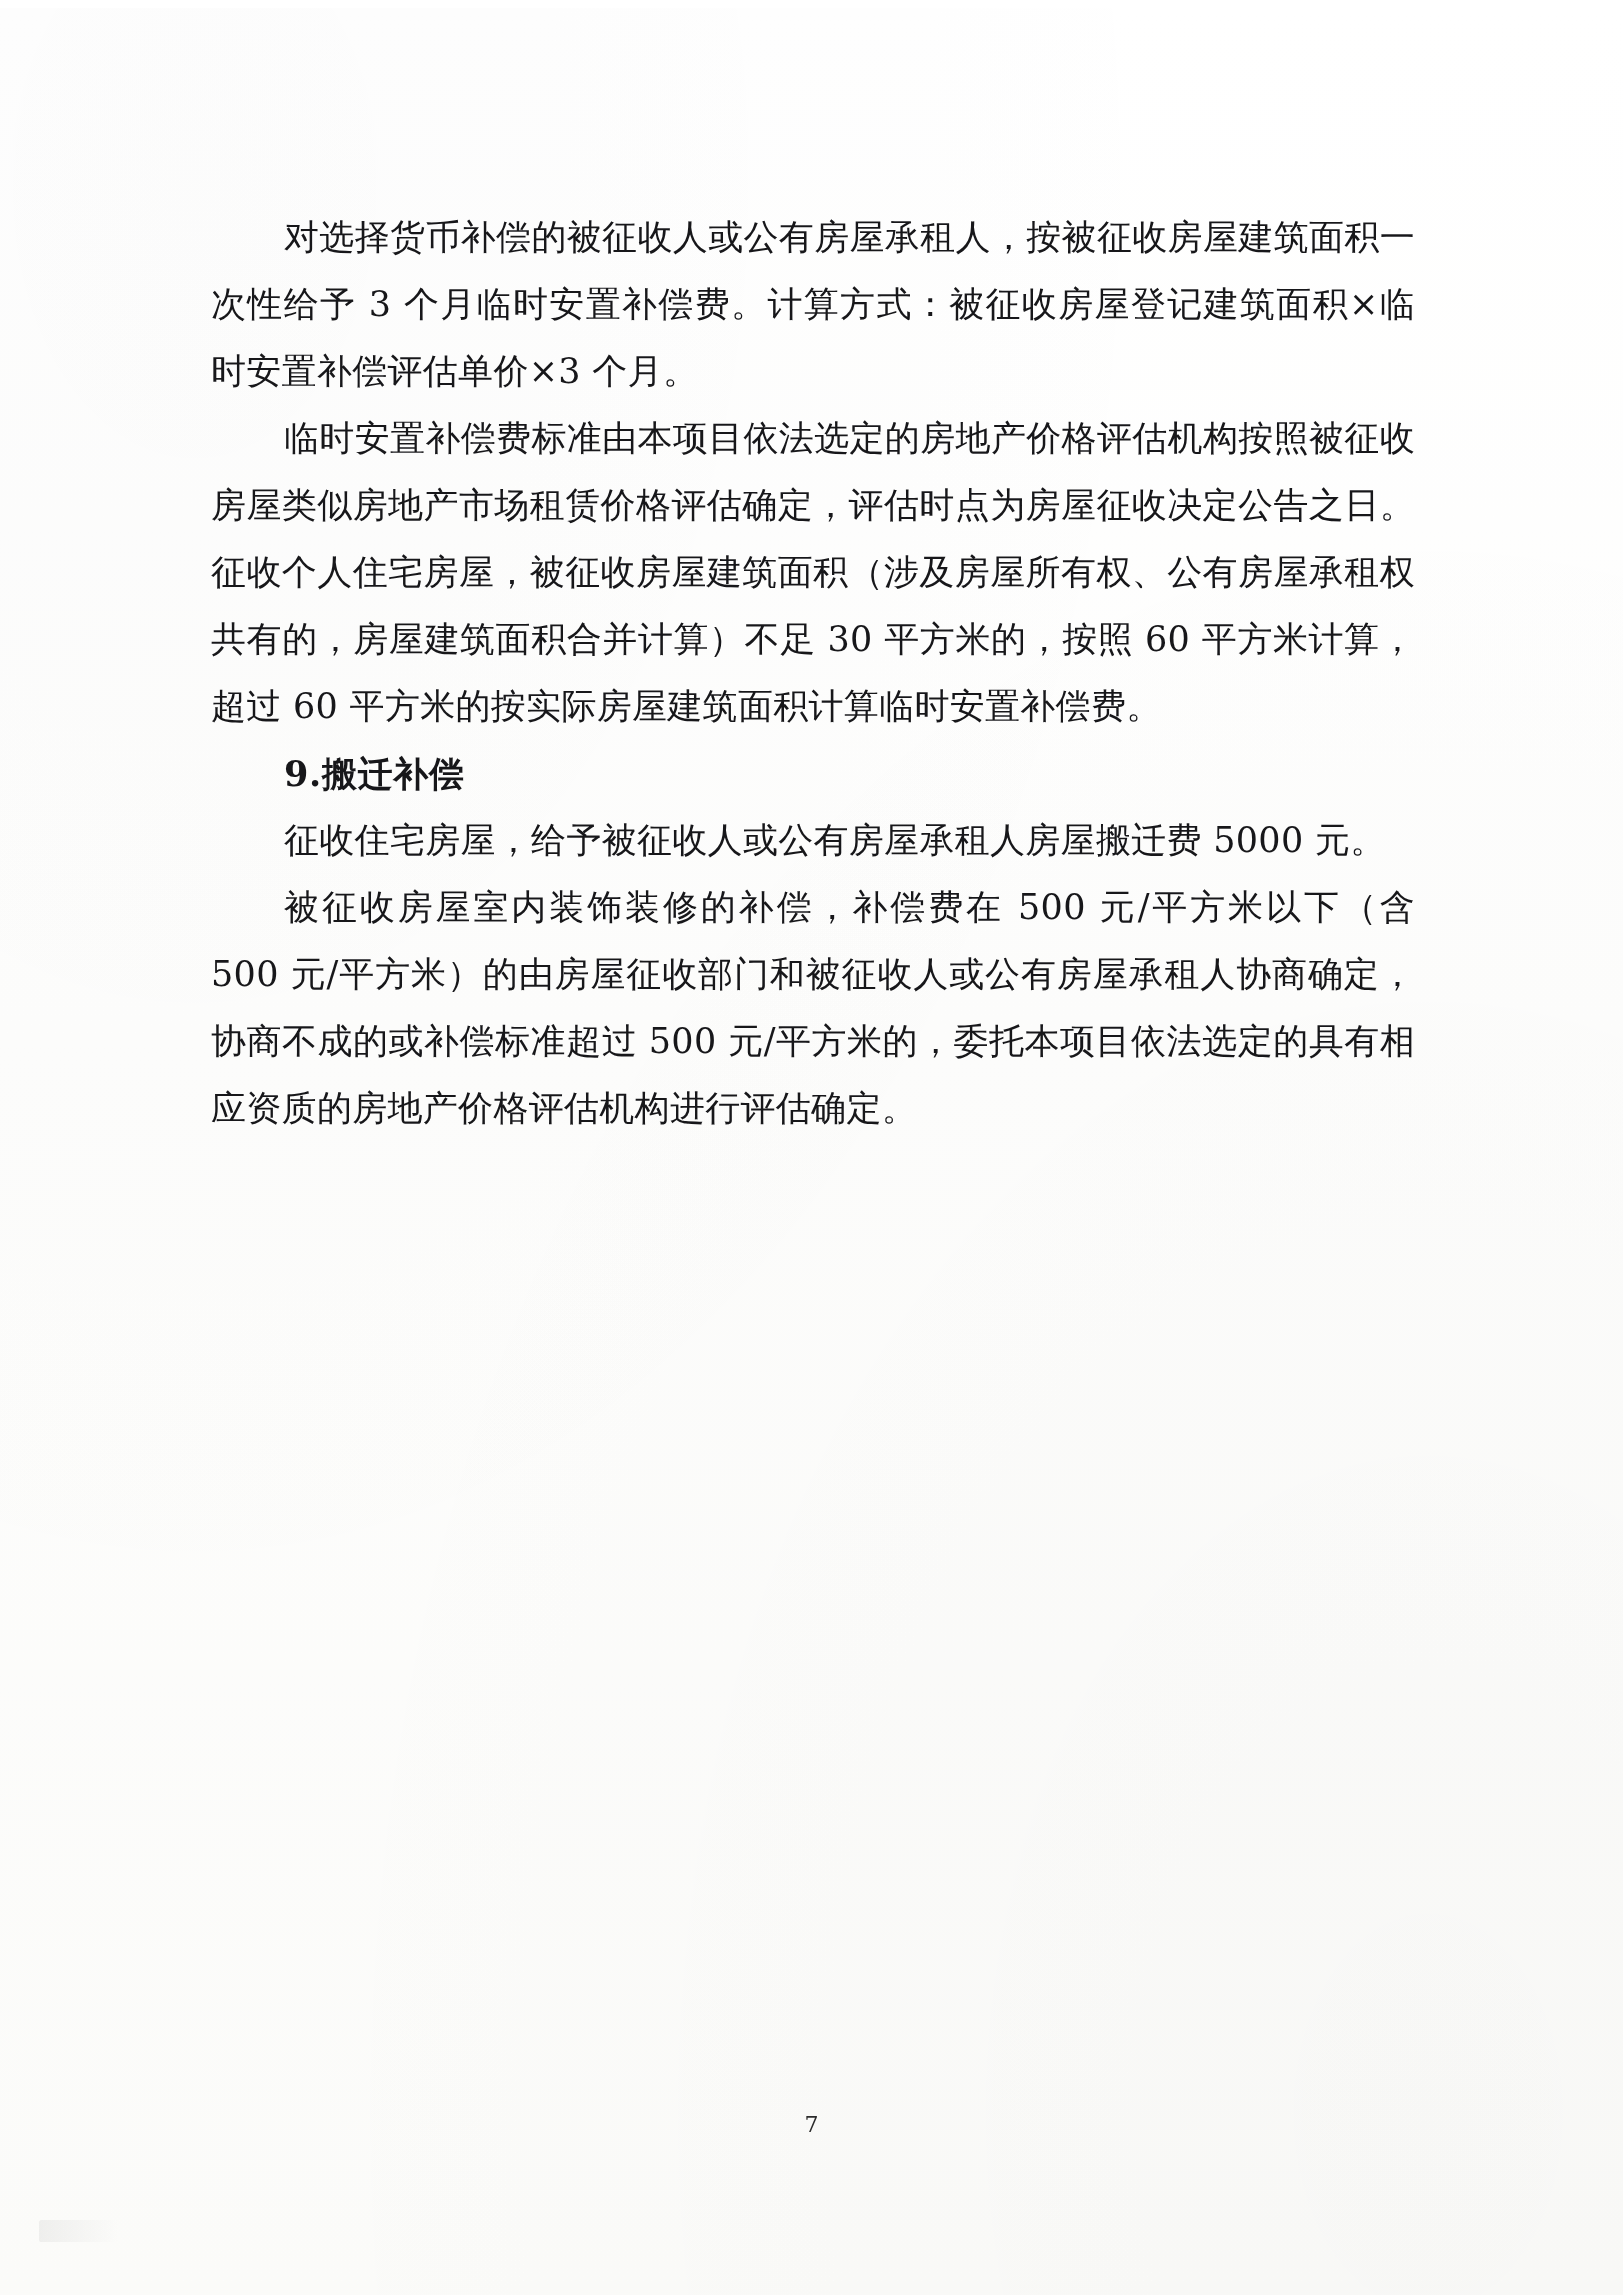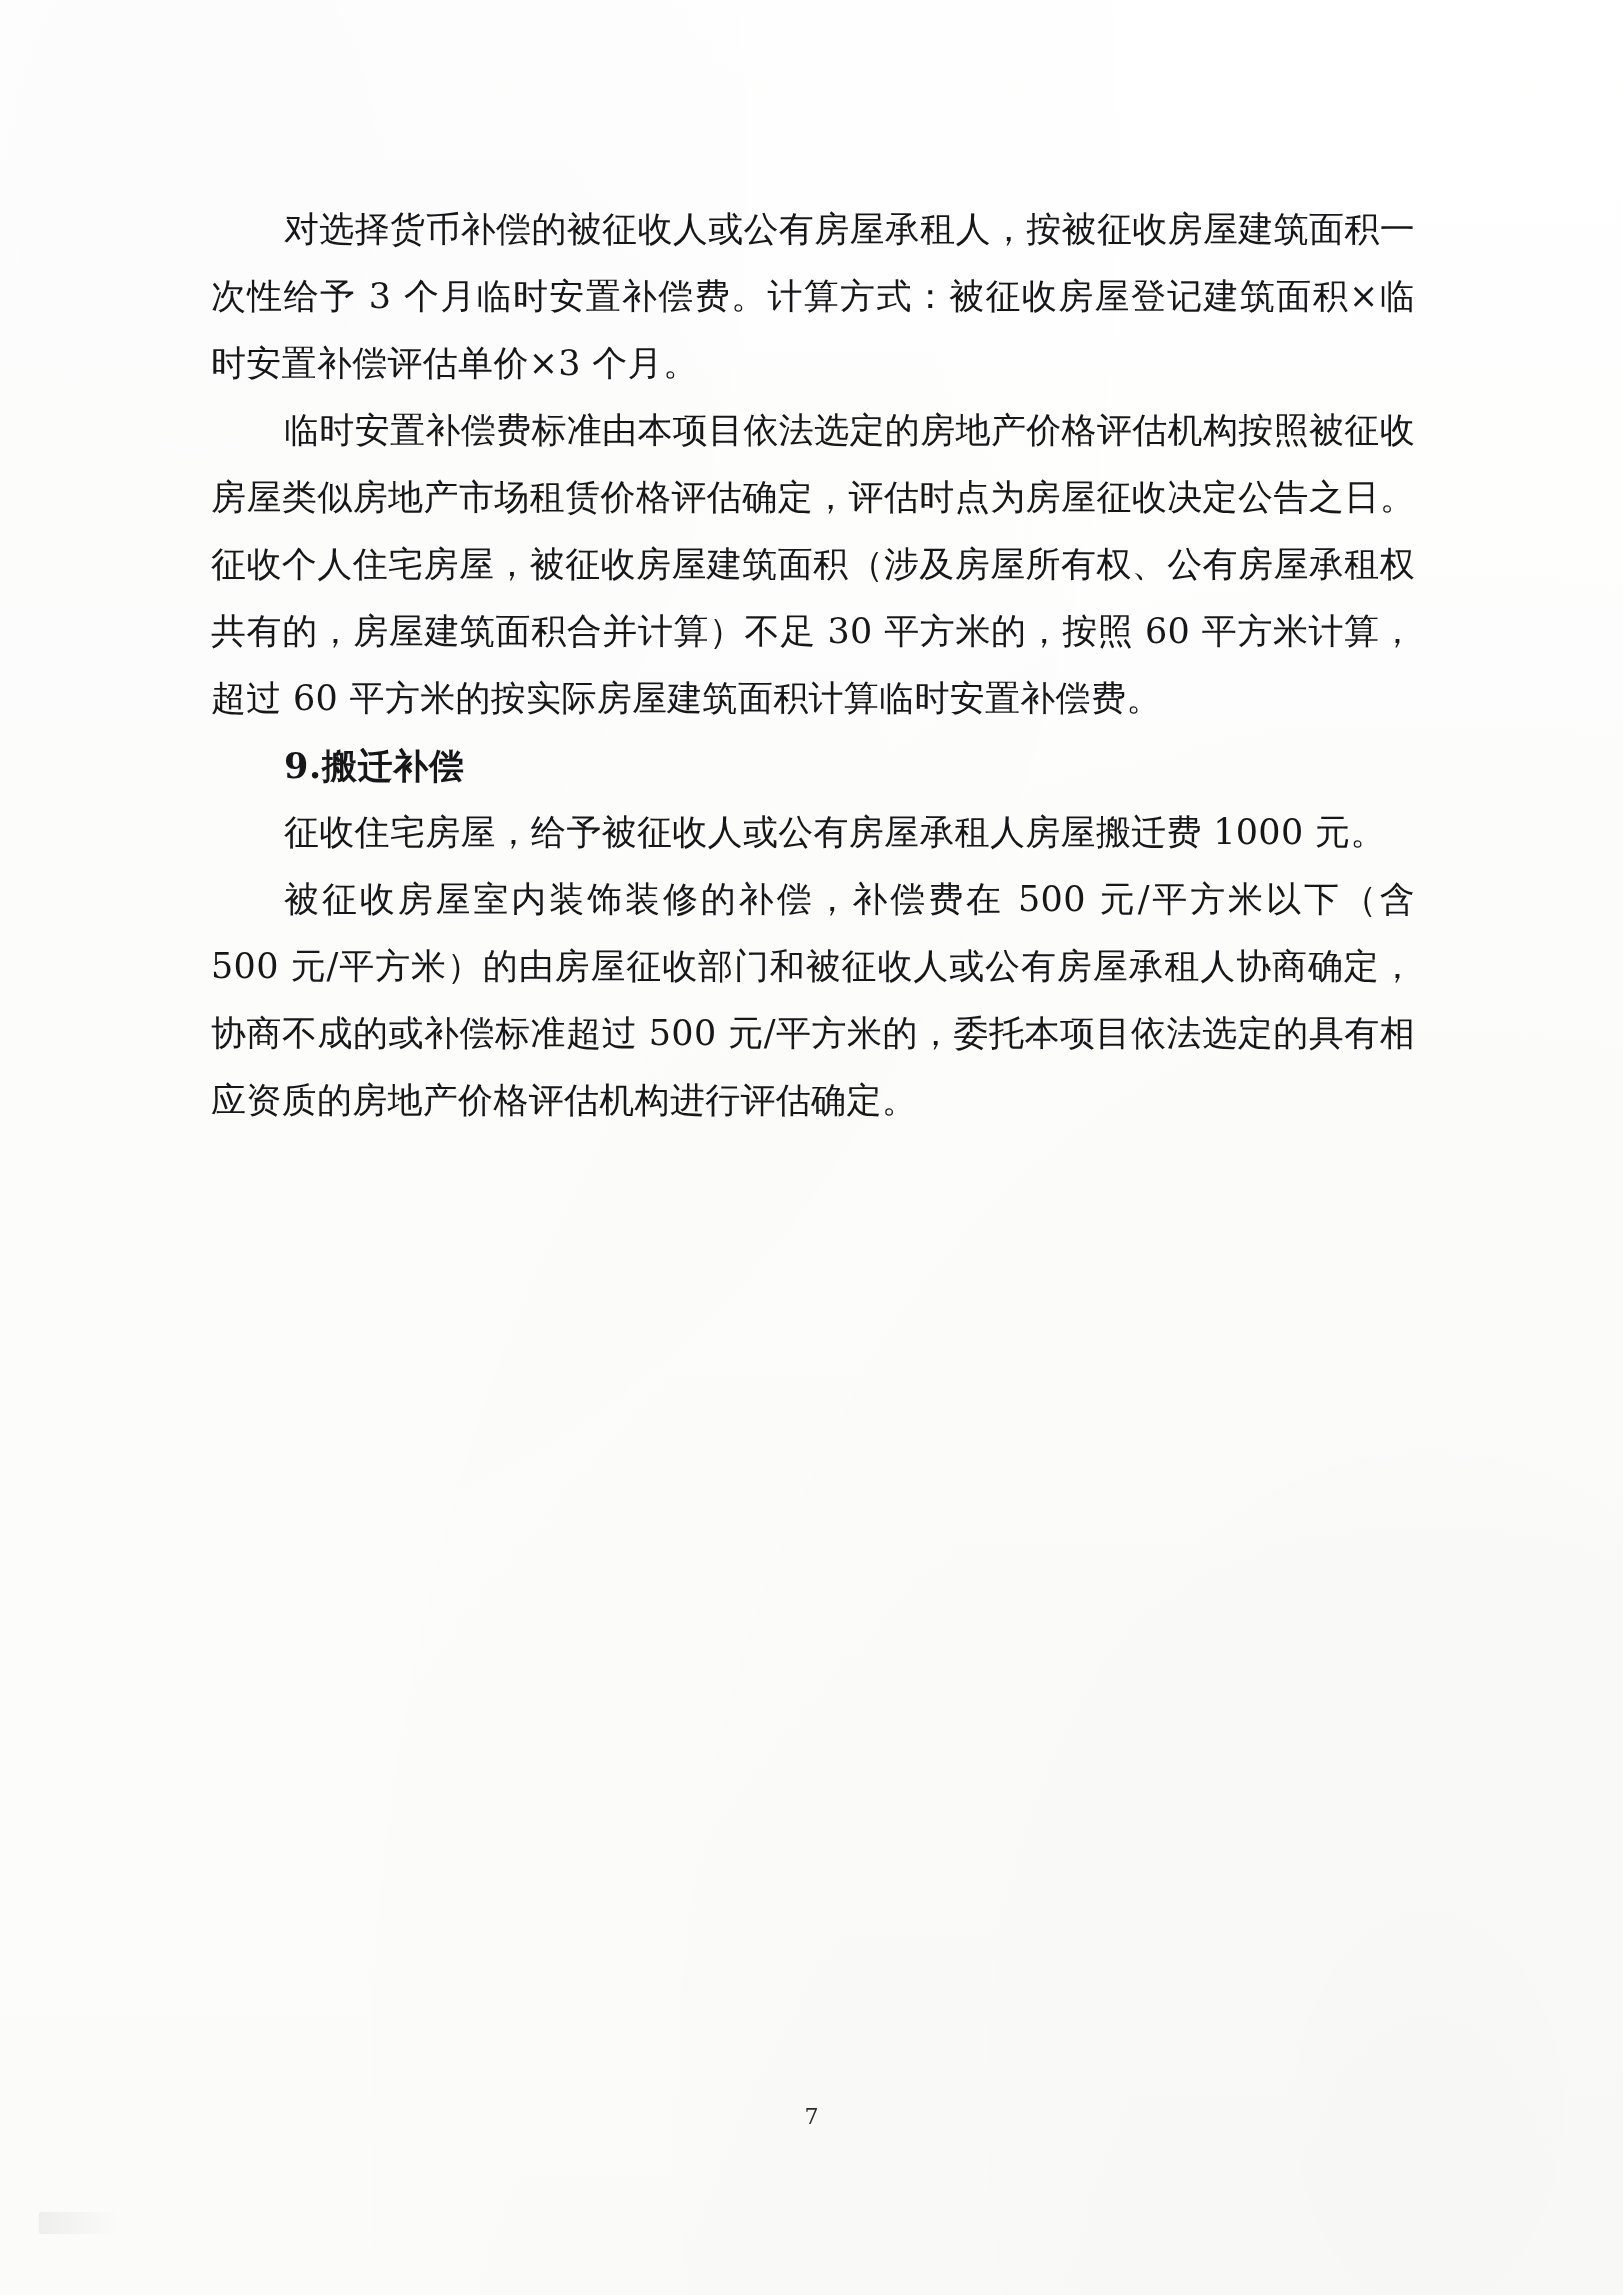--- a/index.html
+++ b/index.html
@@ -12,20 +12,21 @@
     height: 2295px;
     position: relative;
     font-family: "DejaVu Serif", "Liberation Serif", serif;
     color: #1b1b1b;
   }
   .page {
     position: absolute;
     inset: 0;
     background: #5eead4;
     overflow: hidden;
+    margin-top: 8px;
   }
   .paper-noise {
     position: absolute;
     inset: 0;
     background:
       radial-gradient(ellipse at 12% 8%, rgba(0,0,0,0.012), rgba(0,0,0,0) 55%),
       radial-gradient(ellipse at 88% 92%, rgba(0,0,0,0.015), rgba(0,0,0,0) 60%),
       linear-gradient(180deg, #ffffff 0%, #fdfdfc 45%, #fbfbf9 100%);
     pointer-events: none;
   }
@@ -76,20 +77,20 @@
 </head>
 <body>
 
 <div class="page">
   <div class="paper-noise"></div>
 
   <div class="content">
     <p class="indent">对选择货币补偿的被征收人或公有房屋承租人，按被征收房屋建筑面积一次性给予 3 个月临时安置补偿费。计算方式：被征收房屋登记建筑面积×临时安置补偿评估单价×3 个月。</p>
     <p class="indent">临时安置补偿费标准由本项目依法选定的房地产价格评估机构按照被征收房屋类似房地产市场租赁价格评估确定，评估时点为房屋征收决定公告之日。征收个人住宅房屋，被征收房屋建筑面积（涉及房屋所有权、公有房屋承租权共有的，房屋建筑面积合并计算）不足 30 平方米的，按照 60 平方米计算，超过 60 平方米的按实际房屋建筑面积计算临时安置补偿费。</p>
     <p class="heading">9.搬迁补偿</p>
-    <p class="indent">征收住宅房屋，给予被征收人或公有房屋承租人房屋搬迁费 1000 元。</p>
+    <p class="indent">征收住宅房屋，给予被征收人或公有房屋承租人房屋搬迁费 5000 元。</p>
     <p class="indent">被征收房屋室内装饰装修的补偿，补偿费在 500 元/平方米以下（含 500 元/平方米）的由房屋征收部门和被征收人或公有房屋承租人协商确定，协商不成的或补偿标准超过 500 元/平方米的，委托本项目依法选定的具有相应资质的房地产价格评估机构进行评估确定。</p>
   </div>
 
   <div class="page-number">7</div>
   <div class="edge-mark"></div>
 </div>
 
 
 </body></html>

